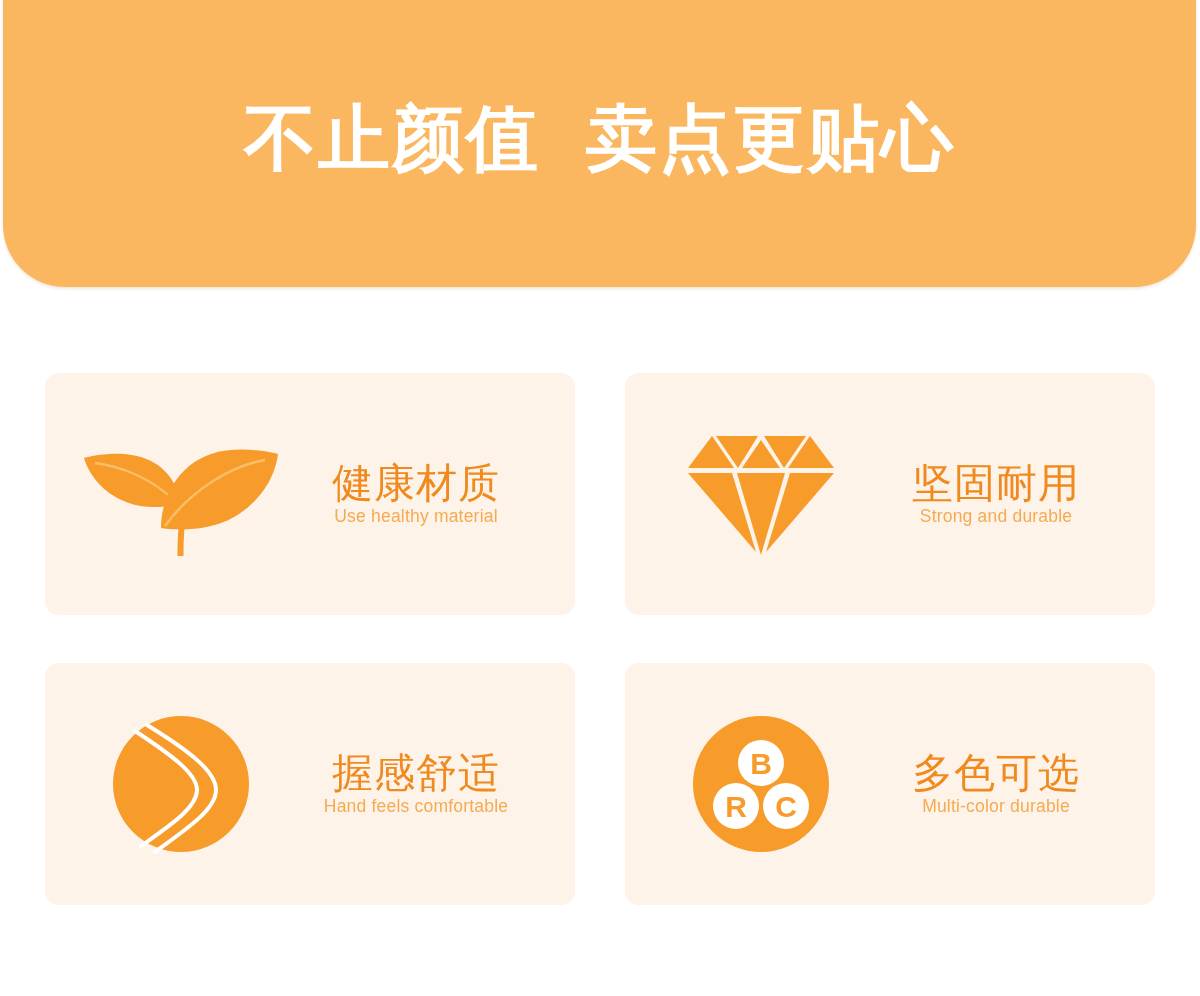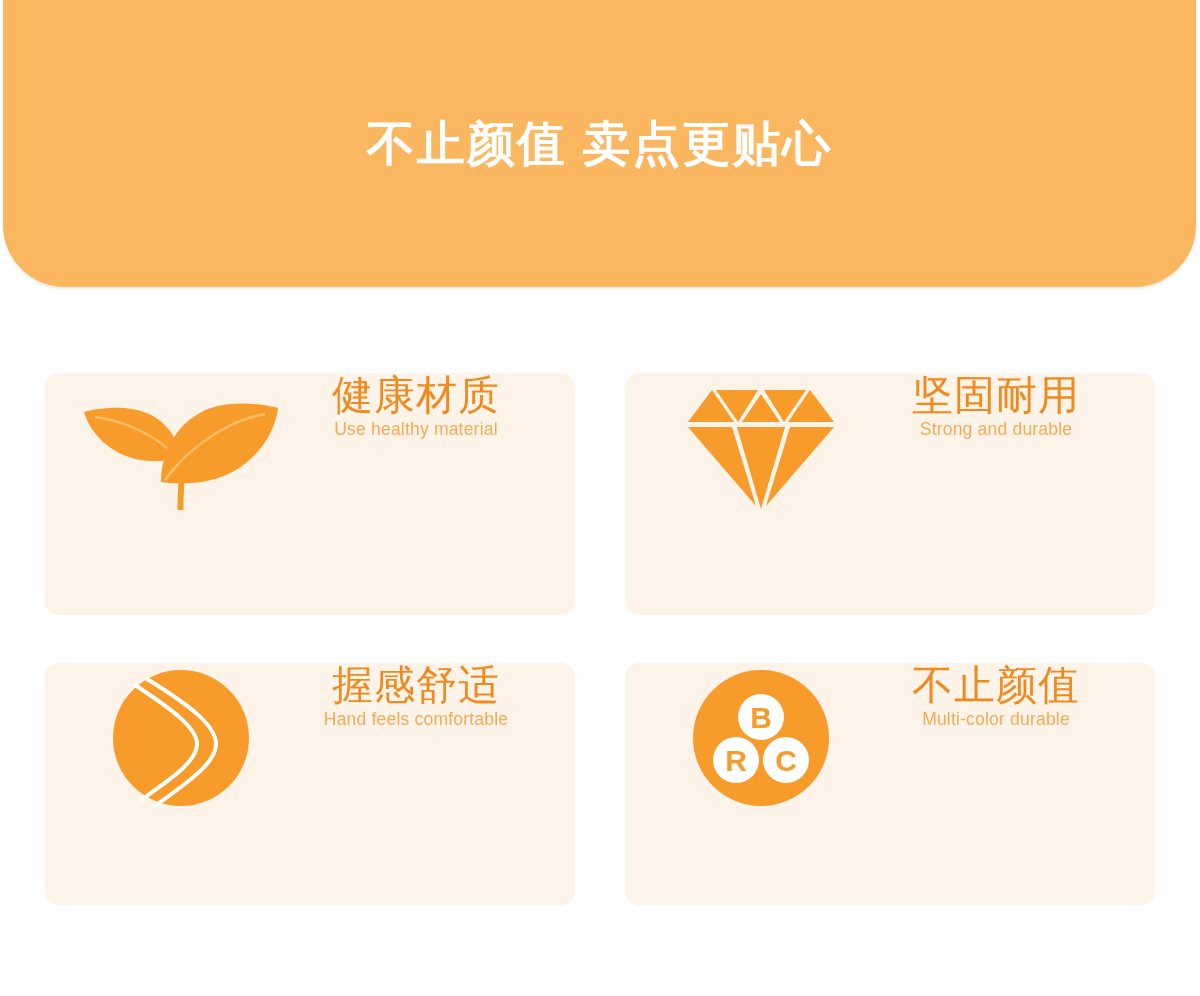--- a/index.html
+++ b/index.html
@@ -28,46 +28,46 @@
     border-radius: 0 0 62px 62px;
     box-shadow: 0 2px 3px rgba(180,130,60,0.18);
     display: flex;
     align-items: center;
     justify-content: center;
     box-sizing: border-box;
     padding-top: 6px;
   }
   .banner-title {
     color: #ffffff;
-    font-size: 48px;
+    font-size: 72px;
     font-weight: 700;
     letter-spacing: 2px;
     line-height: 1;
     white-space: pre;
     text-align: center;
-    font-family: Liberation Sans, sans-serif;
+    font-family: Liberation Mono, monospace;
   }
 
   
   .cards {
     position: absolute;
     left: 45px;
     top: 373px;
     width: 1110px;
     display: grid;
     grid-template-columns: 530px 530px;
     grid-template-rows: 242px 242px;
     column-gap: 50px;
     row-gap: 48px;
   }
   .card {
     background: #fdf3e8;
     border-radius: 14px;
     display: flex;
-    align-items: flex-start;
+    align-items: center;
     box-sizing: border-box;
     padding: 0 10px 0 32px;
   }
   .card-icon {
     width: 208px;
     min-width: 208px;
     height: 150px;
     display: flex;
     align-items: center;
     justify-content: center;
@@ -171,18 +171,18 @@
         <circle cx="70" cy="70" r="68" fill="#F79B2A"></circle>
         <circle cx="70" cy="49" r="23" fill="#FFFFFF"></circle>
         <circle cx="45" cy="92" r="23" fill="#FFFFFF"></circle>
         <circle cx="95" cy="92" r="23" fill="#FFFFFF"></circle>
         <text x="70" y="49" fill="#F79B2A" font-size="30" font-weight="700" font-family="Liberation Sans, sans-serif" text-anchor="middle" dominant-baseline="central">B</text>
         <text x="45" y="92" fill="#F79B2A" font-size="30" font-weight="700" font-family="Liberation Sans, sans-serif" text-anchor="middle" dominant-baseline="central">R</text>
         <text x="95" y="92" fill="#F79B2A" font-size="30" font-weight="700" font-family="Liberation Sans, sans-serif" text-anchor="middle" dominant-baseline="central">C</text>
       </svg>
     </div>
     <div class="card-text">
-      <div class="card-title">不止颜值</div>
+      <div class="card-title">多色可选</div>
       <div class="card-sub">Multi-color durable</div>
     </div>
   </div>
 
 </div>
 
 </body></html>

